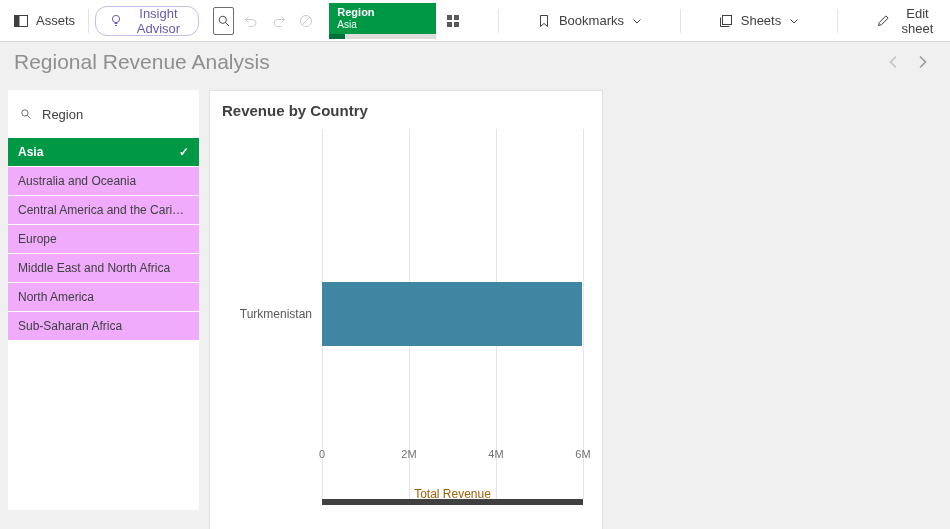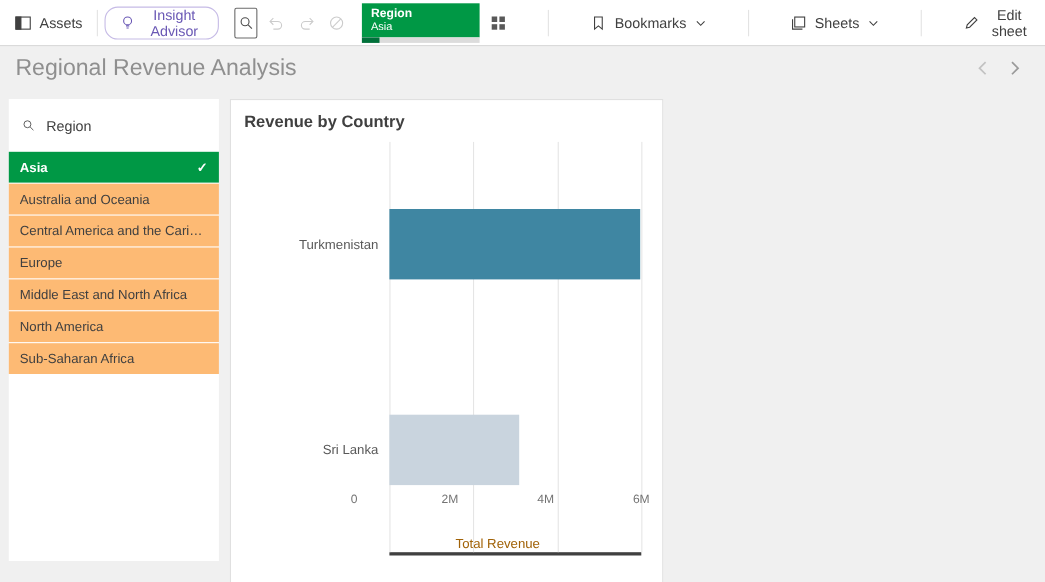--- a/index.html
+++ b/index.html
@@ -37,32 +37,32 @@
   .nav-arrow { width:28px; height:28px; display:flex; align-items:center; justify-content:center;
     cursor:pointer; background:transparent; border:none; }
 
   
   .content { display:flex; gap:10px; padding:8px 0 0 8px; height:447px; }
 
   
   .filter-pane { width:191px; height:420px; background:#ffffff; }
   .lb-header { height:48px; display:flex; align-items:center; gap:9px; padding:0 11px; }
   .lb-title { font-size:13px; color:#404040; }
-  .lb-item { height:28px; margin-bottom:1px; background:#fdba74; display:flex; align-items:center;
+  .lb-item { height:28px; margin-bottom:1px; background:#f0abfc; display:flex; align-items:center;
     padding:0 10px; font-size:12px; color:#404040; cursor:pointer; }
   .lb-item .lbl { flex:1; min-width:0; overflow:hidden; white-space:nowrap; text-overflow:ellipsis; }
   .lb-item.selected { background:#009845; color:#ffffff; font-weight:bold; }
   .lb-item .check { margin-left:6px; font-size:12px; }
 
   
   .chart-card { width:394px; height:483px; background:#ffffff; border:1px solid #e0e0e0;
     position:relative; }
   .chart-title { padding:11px 12px 0; font-size:15px; font-weight:bold; color:#404040; }
   .plot-area { position:absolute; left:112px; right:19px; top:38px; bottom:67px;
-    border-bottom:3px solid #404040; display:flex; flex-direction:column;margin-left:32px; }
+    border-bottom:6px solid #404040; display:flex; flex-direction:column; }
   .gridline { position:absolute; top:0; bottom:0; width:1px; background:#e5e5e5; }
   .bar-row { position:relative; flex:1; }
   .cat-label { position:absolute; right:calc(100% + 10px); top:50%; transform:translateY(-50%);
     font-size:12px; color:#595959; white-space:nowrap; }
   .bar { position:absolute; left:0; top:50%; transform:translateY(-50%); height:64px; }
   .x-ticks { position:absolute; left:112px; right:19px; top:357px; height:16px; }
   .tick-label { position:absolute; transform:translateX(-50%); font-size:11px; color:#737373; }
   .x-label { position:absolute; left:112px; right:19px; top:396px; text-align:center;
     font-size:12px; color:#a16207; }
   svg { display:block; }
@@ -246,24 +246,20 @@
     <div class="chart-title">Revenue by Country</div>
     <div class="plot-area" id="plot">
         <div class="gridline" style="left: 0%;"></div>
         <div class="gridline" style="left: 33.3333%;"></div>
         <div class="gridline" style="left: 66.6667%;"></div>
         <div class="gridline" style="left: 100%;"></div>
         <div class="bar-row">
           <span class="cat-label">Turkmenistan</span>
           <div class="bar" style="width: 99.6667%; background: rgb(63, 134, 162);"></div>
         </div>
-        <div class="bar-row">
-          <span class="cat-label">Sri Lanka</span>
-          <div class="bar" style="width: 51.6667%; background: rgb(201, 212, 222);"></div>
-        </div>
       </div>
     <div class="x-ticks" id="xticks">
         <span class="tick-label" style="left: 0%;">0</span>
         <span class="tick-label" style="left: 33.3333%;">2M</span>
         <span class="tick-label" style="left: 66.6667%;">4M</span>
         <span class="tick-label" style="left: 100%;">6M</span>
       </div>
     <div class="x-label">Total Revenue</div>
   </div>
 

